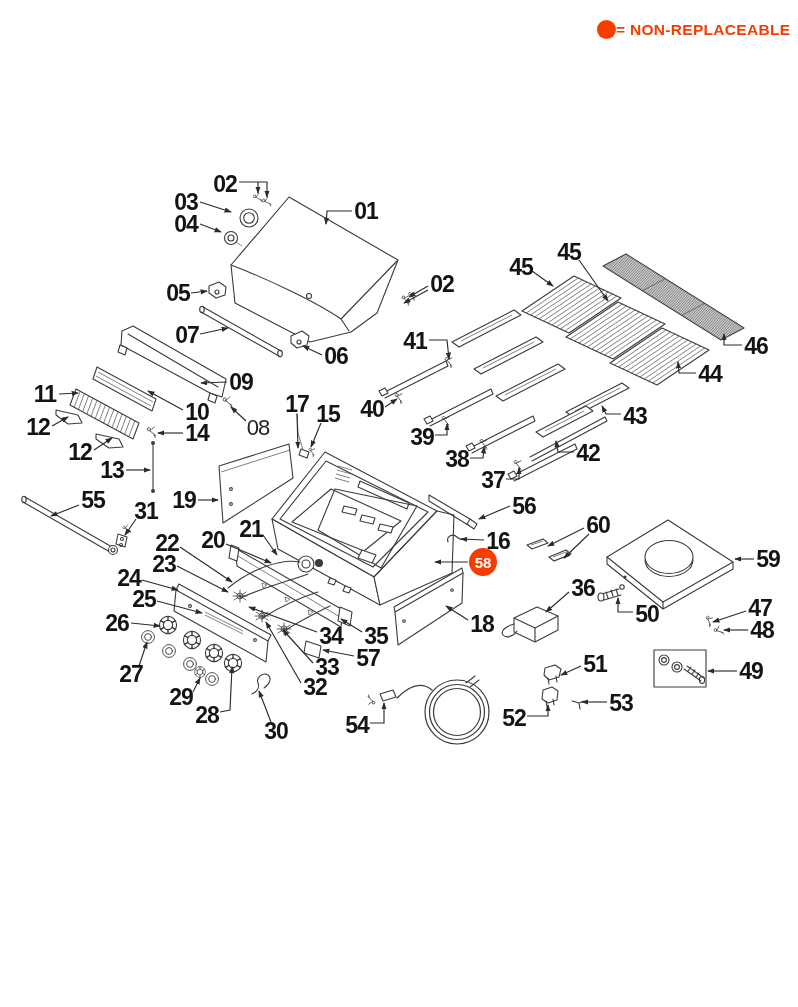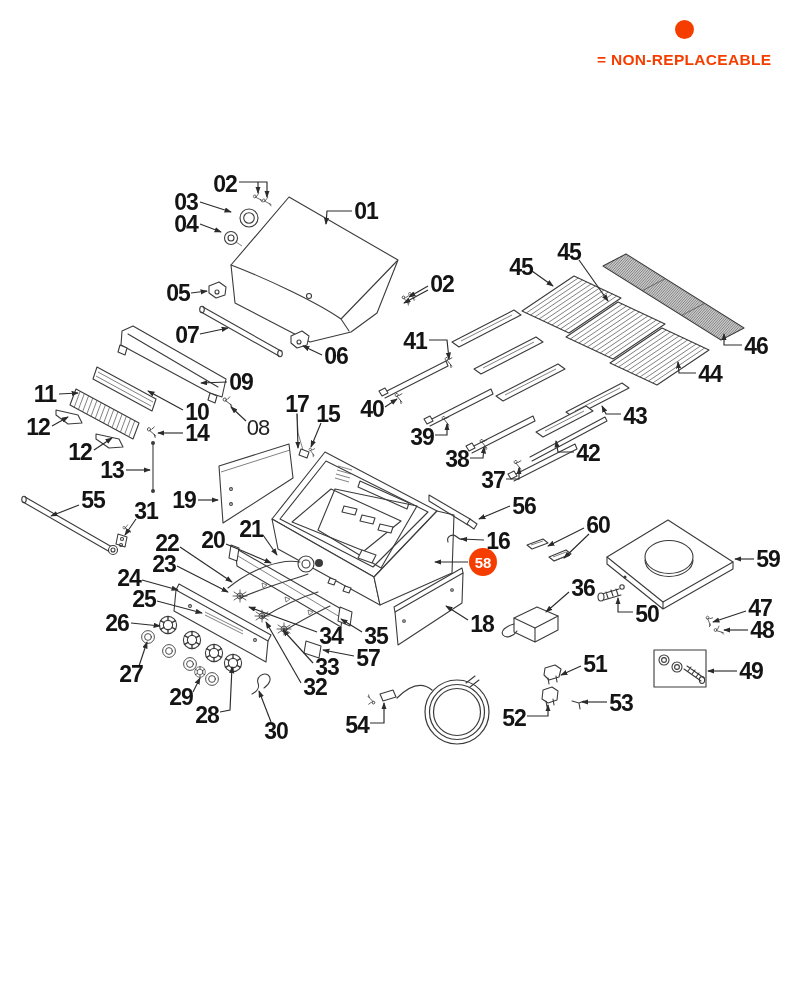--- a/index.html
+++ b/index.html
@@ -1,18 +1,18 @@
 <!DOCTYPE html>
 <html><head>
 <meta charset="utf-8">
 <style>
   html,body{margin:0;padding:0;background:#ffffff;}
   .stage{position:relative;width:798px;height:1007px;background:#ffffff;overflow:hidden;
          font-family:"Liberation Sans", sans-serif;}
-  .legend{position:absolute;left:597px;top:20px;display:flex;align-items:center;gap:12px;flex-direction:column;}
+  .legend{position:absolute;left:597px;top:20px;display:flex;align-items:center;gap:0;}
   .legend-dot{width:19px;height:19px;border-radius:50%;display:inline-block;}
   .legend-text{font-size:15.5px;font-weight:bold;letter-spacing:.3px;white-space:nowrap;}
   svg .art{stroke:#3b3b3b;stroke-width:1.1;fill:none;stroke-linejoin:round;stroke-linecap:round;}
   svg .artf{stroke:#3b3b3b;stroke-width:1.1;fill:#ffffff;stroke-linejoin:round;}
   svg .thin{stroke:#4a4a4a;stroke-width:.7;fill:none;}
   svg .fill{fill:#3b3b3b;stroke:none;}
   svg .leader{fill:none;stroke:#2b2b2b;stroke-width:1.15;}
   svg .part-num{font-family:"Liberation Sans",sans-serif;font-size:23px;font-weight:bold;
                 fill:#141414;letter-spacing:-1px;text-anchor:middle;}
   svg .part-num.light{font-weight:normal;font-size:22px;fill:#222;}

